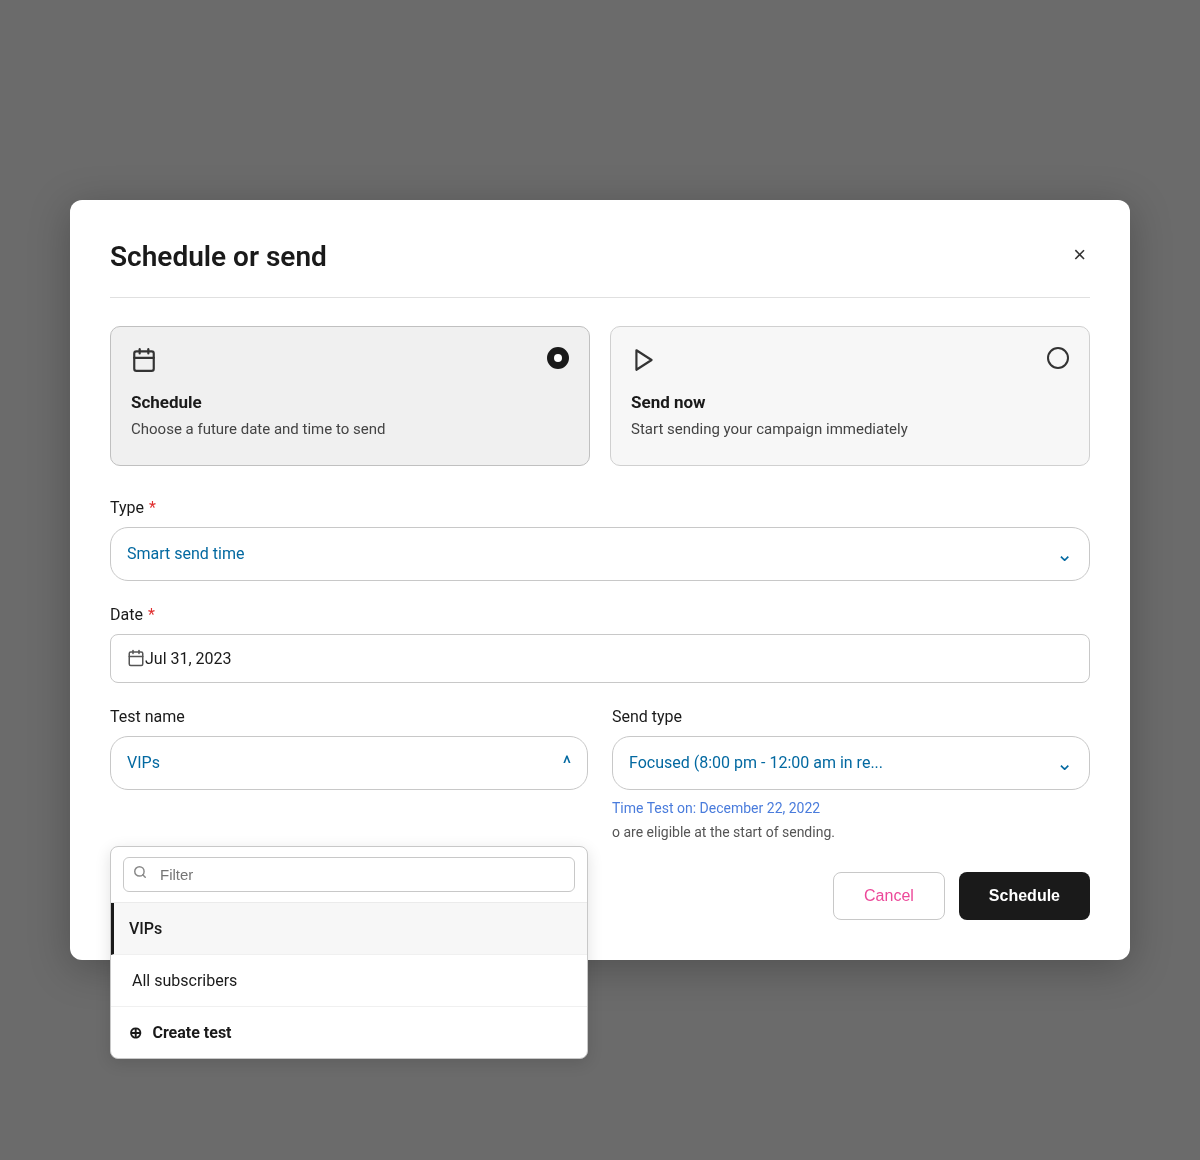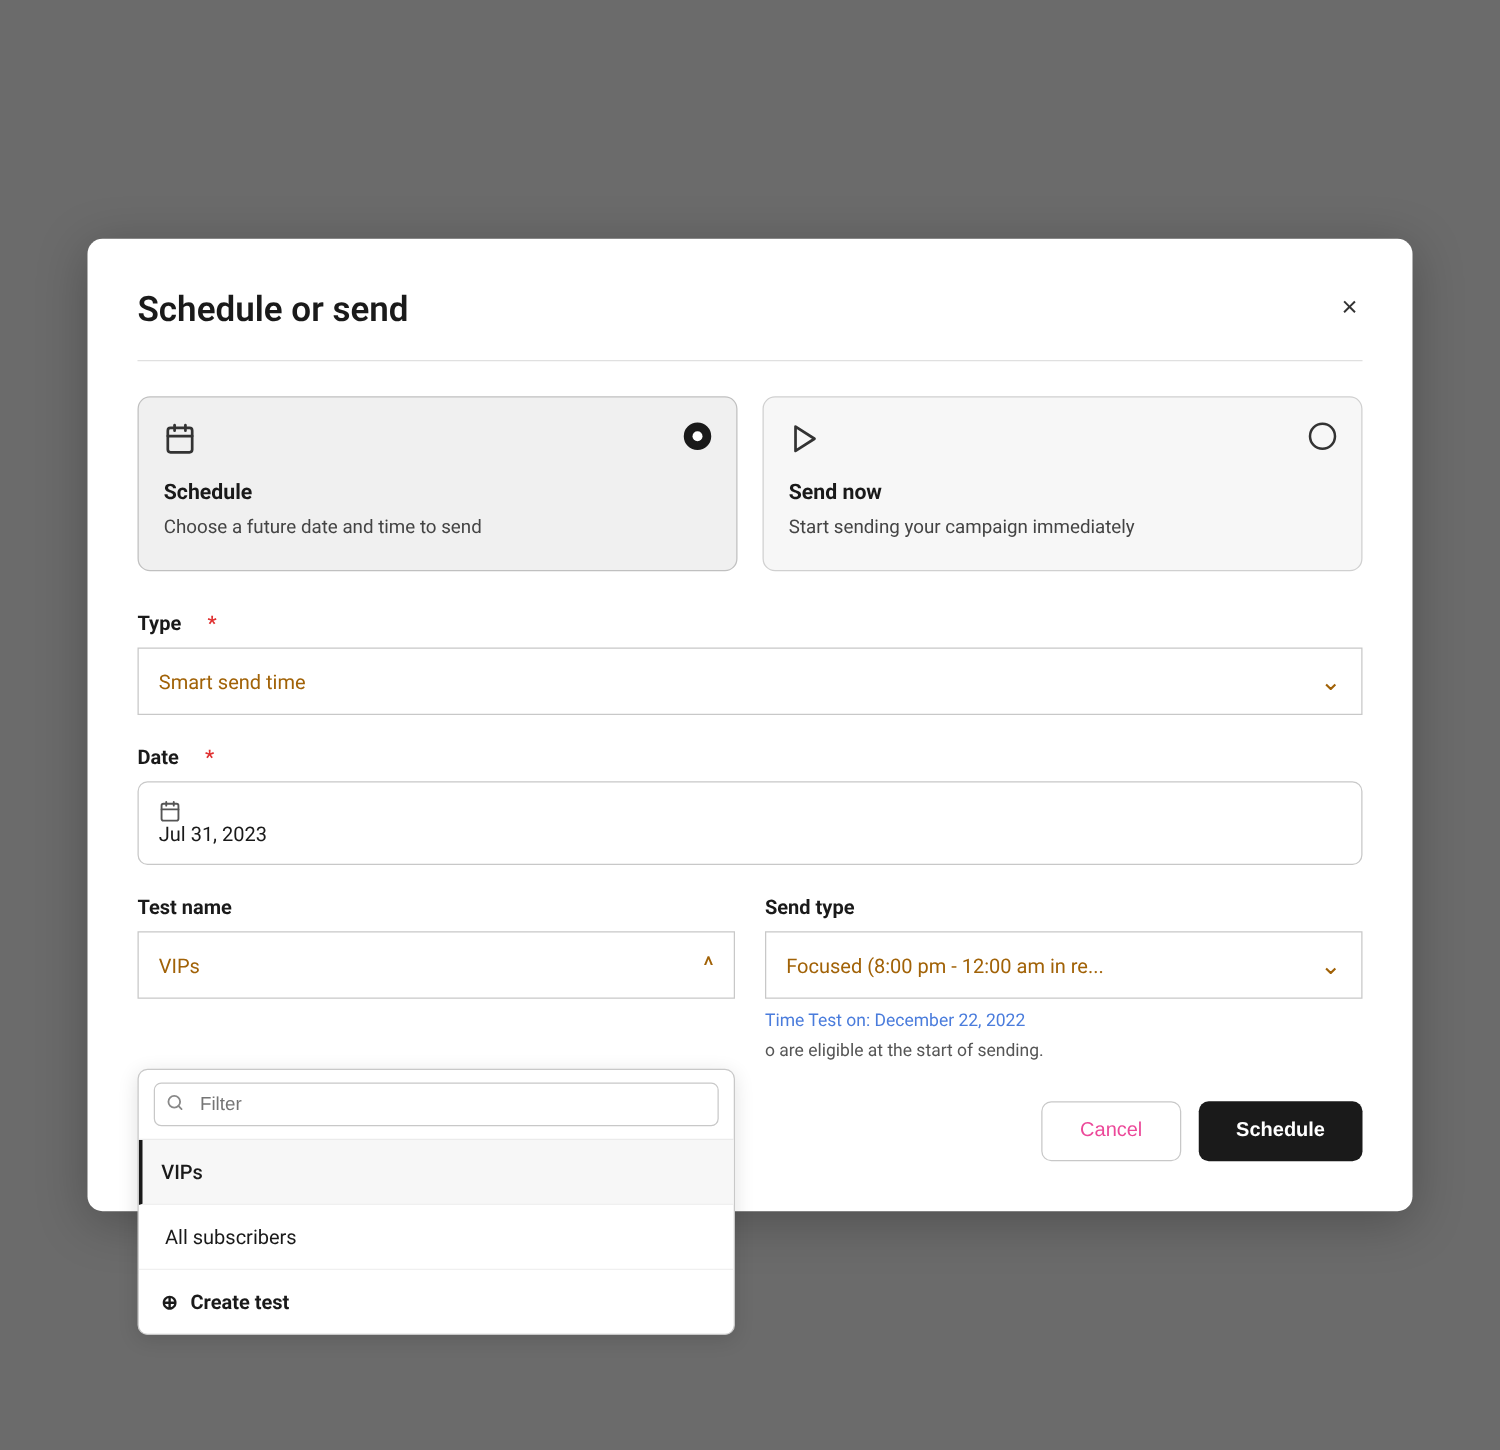--- a/index.html
+++ b/index.html
@@ -128,58 +128,57 @@
       color: #444;
       line-height: 1.5;
     }
 
     .form-section {
       margin-bottom: 24px;
     }
 
     .form-label {
       font-size: 16px;
-      font-weight: 700;
+      font-weight: 400;
       color: #1a1a1a;
       margin-bottom: 10px;
       display: flex;
       align-items: center;
-      gap: 21px;
+      gap: 5px;
     }
 
     .required-star {
       color: #e03030;
       font-size: 16px;
     }
 
     .select-field {
       width: 100%;
       border: 1.5px solid #c8c8c8;
-      border-radius: 0;
+      border-radius: 18px;
       padding: 14px 16px;
       font-size: 16px;
-      color: #a16207;
+      color: #0369a1;
       background: #fff;
       cursor: pointer;
       display: flex;
       justify-content: space-between;
       align-items: center;
     }
 
     .date-field {
       width: 100%;
       border: 1.5px solid #c8c8c8;
       border-radius: 8px;
       padding: 14px 16px;
       font-size: 16px;
       color: #1a1a1a;
       background: #fff;
       display: flex;
-      align-items: flex-start;
-      flex-direction: column;
+      align-items: center;
     }
 
     .chevron-down {
       font-size: 20px;
     }
 
     .two-col {
       display: flex;
       gap: 24px;
       margin-bottom: 0;

